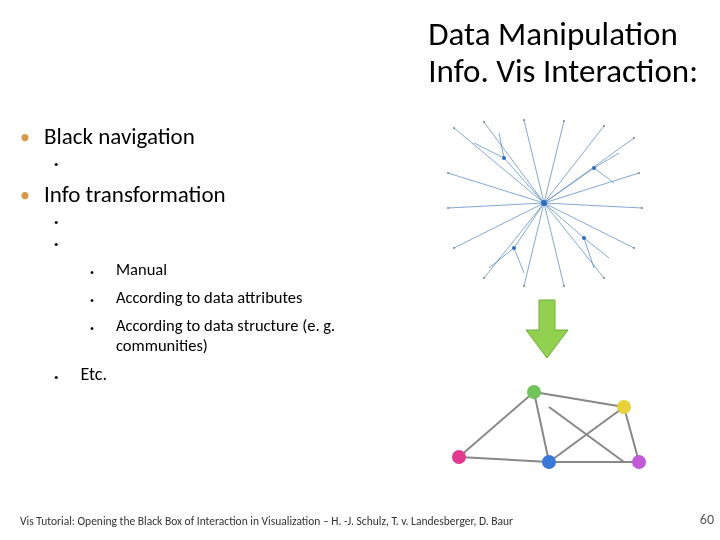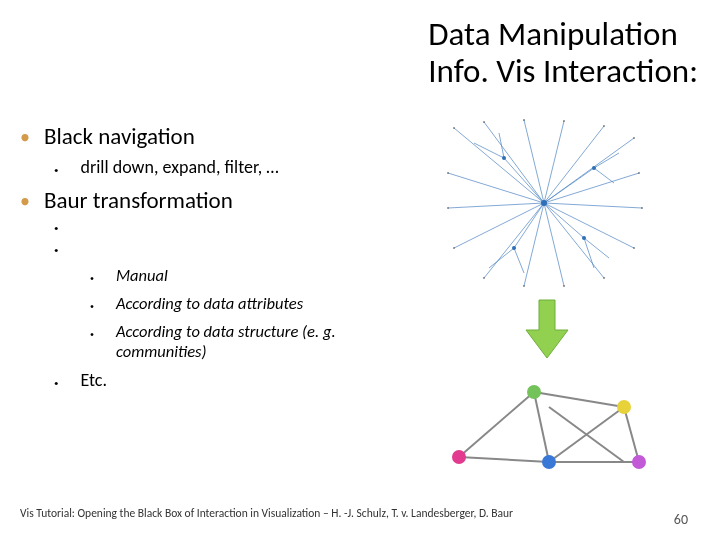--- a/index.html
+++ b/index.html
@@ -34,32 +34,32 @@
   .txt1 { font-size: 23px; color: #000; }
   ul.lvl2 { list-style: none; margin-left: 34px; margin-top: 6px; margin-bottom: 8px; }
   ul.lvl2 > li { margin-bottom: 6px; }
   ul.lvl2 > li > .row { display: flex; align-items: baseline; }
   .blt2 { color: #000; font-size: 9px; margin-right: 22px; line-height: 1.8; }
   .txt2 { font-size: 18px; color: #000; }
   ul.lvl3 { list-style: none; margin-left: 36px; margin-top: 6px; margin-bottom: 4px; }
   ul.lvl3 > li { margin-bottom: 8px; }
   ul.lvl3 > li > .row { display: flex; align-items: baseline; }
   .blt3 { color: #000; font-size: 8px; margin-right: 22px; line-height: 1.8; }
-  .txt3 { font-size: 16.5px; color: #000; max-width: 280px; font-style: italic; }
+  .txt3 { font-size: 16.5px; color: #000; max-width: 280px; }
   .footer {
     position: absolute;
-    bottom: 20px;
+    bottom: 12px;
     left: 20px;
     font-size: 11.5px;
     color: #333;
   }
   .pagenum {
     position: absolute;
     bottom: 12px;
-    right: 32px;
+    right: 6px;
     font-size: 14px;
     color: #555;
   }
   .figure-top {
     position: absolute;
     top: 118px;
     right: 76px;
     width: 200px;
     height: 170px;
   }
@@ -90,29 +90,28 @@
   <ul class="lvl1">
     <li>
       <div class="row">
         <span class="blt1">•</span>
         <span class="txt1">Black navigation</span>
       </div>
       <ul class="lvl2">
         <li>
           <div class="row">
             <span class="blt2">•</span>
-            <span class="txt2">drill down, expand, filter, …</span>
           </div>
         </li>
       </ul>
     </li>
     <li>
       <div class="row">
         <span class="blt1">•</span>
-        <span class="txt1">Baur transformation</span>
+        <span class="txt1">Info transformation</span>
       </div>
       <ul class="lvl2">
         <li>
           <div class="row">
             <span class="blt2">•</span>
           </div>
         </li>
         <li>
           <div class="row">
             <span class="blt2">•</span>

